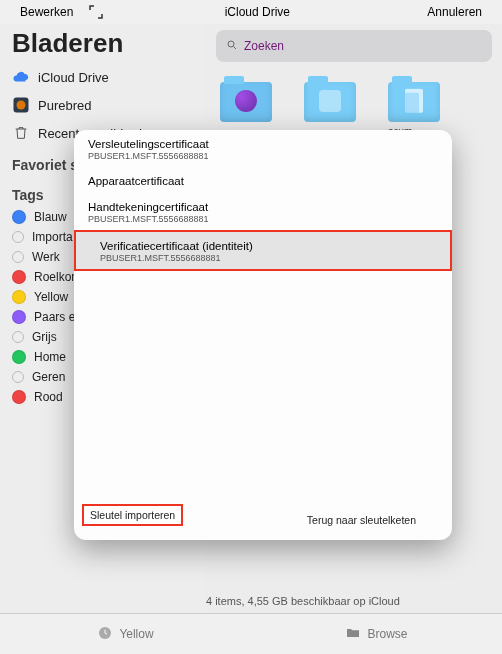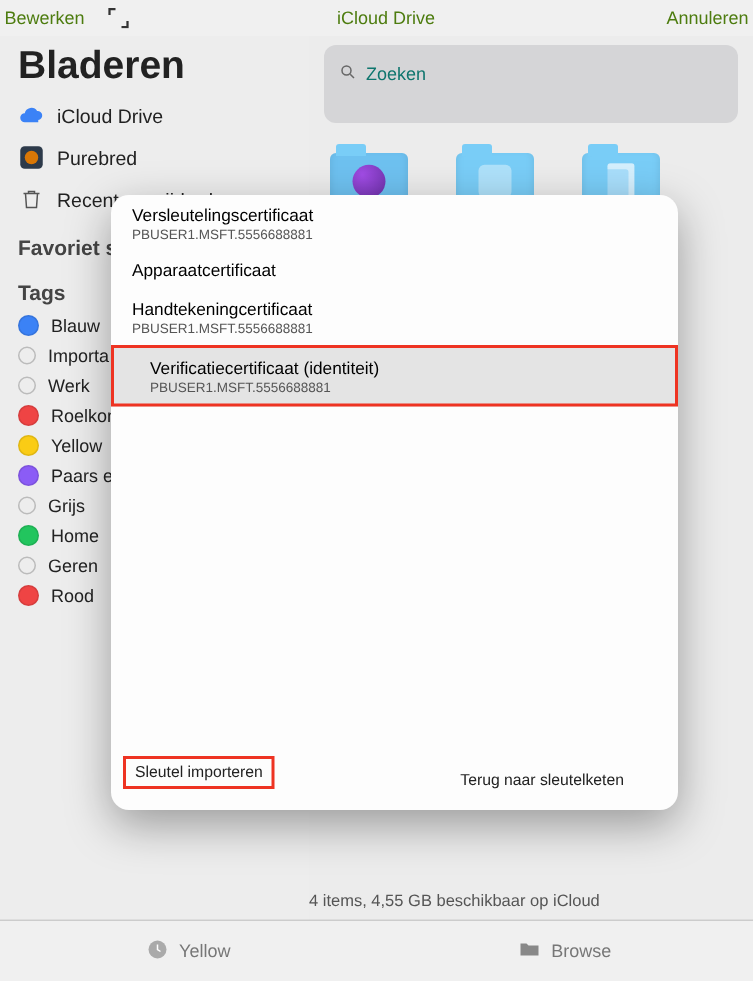--- a/index.html
+++ b/index.html
@@ -18,22 +18,22 @@
     width: 502px;
     height: 654px;
     display: flex;
     flex-direction: column;
   }
   .menubar {
     height: 24px;
     display: flex;
     align-items: center;
     font-size: 12px;
-    color: #4d7c0f;
-    padding: 0 3px;
+    color: #000000;
+    padding: 0 20px;
   }
   .menubar .spacer { flex: 1; }
   .menubar .item { margin-right: 16px; }
   .menubar .right-item { margin-left: 16px; }
 
   .fullscreen-icon {
     display: inline-block;
     width: 14px;
     height: 14px;
     position: relative;
@@ -109,22 +109,23 @@
     display: flex;
     flex-direction: column;
     background: #ececec;
   }
   .searchbar {
     margin: 6px 10px;
     background: #d5d5d7;
     border-radius: 8px;
     height: 28px;
     display: flex;
-    padding: 12px 10px;
-    color: #0f766e;
+    align-items: center;
+    padding: 2px 10px;
+    color: #701a75;
     gap: 6px;
     font-size: 12px;
   }
 
   .grid {
     flex: 1;
     padding: 14px;
     display: flex;
     gap: 24px;
     align-items: flex-start;

